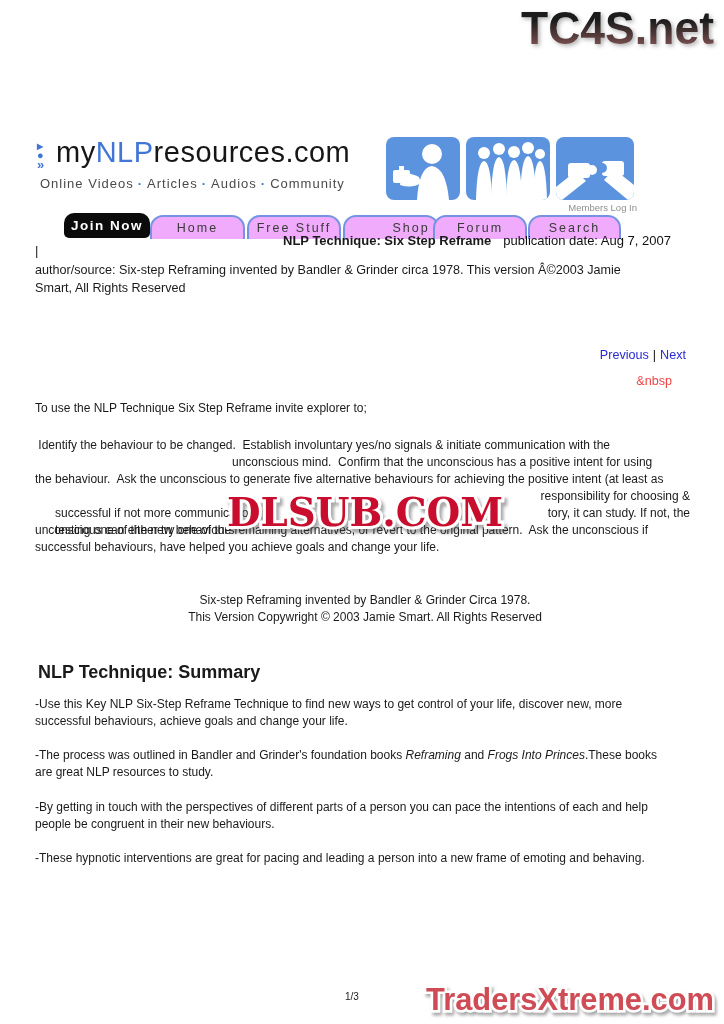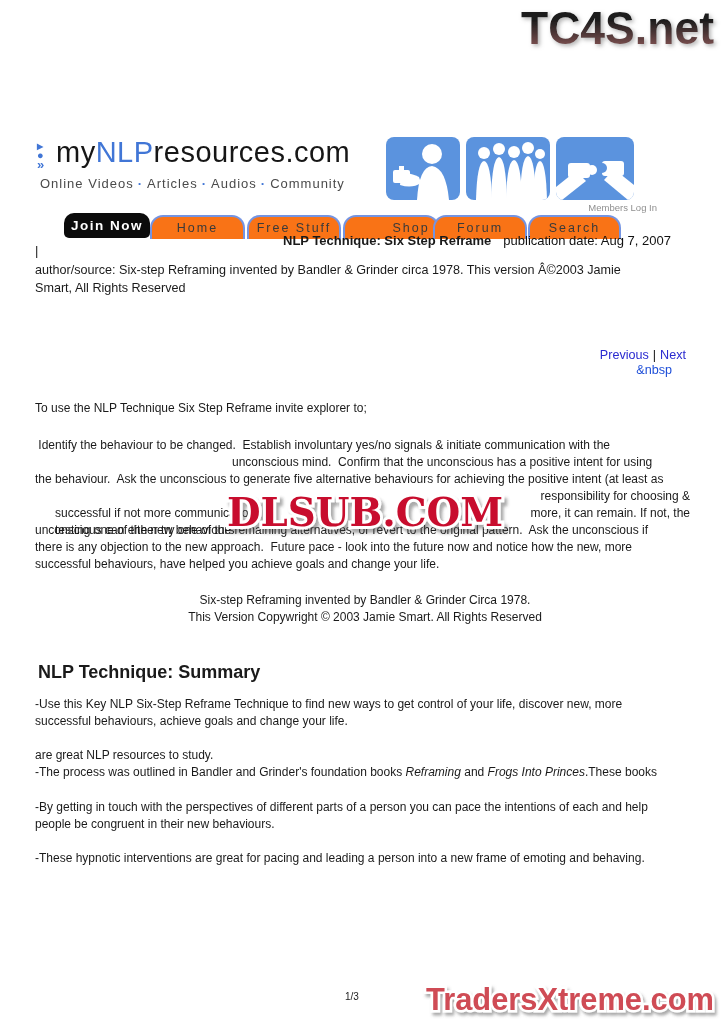--- a/index.html
+++ b/index.html
@@ -20,46 +20,46 @@
   .logo-icon .g3{font-size:13px;display:block;letter-spacing:-2px;}
   .logo-text{margin-left:20px;font-size:29px;letter-spacing:.5px;color:#161616;white-space:nowrap;}
   .logo-text .accent{color:#4176d6;font-weight:normal;}
   .tagline{margin-left:4px;margin-top:7px;font-size:13px;color:#4a4a4a;letter-spacing:1px;white-space:nowrap;}
   .tagline .sep{color:#4176d6;font-weight:bold;padding:0 4px;}
 
   
   .tiles{left:386px;top:137px;display:flex;gap:6px;}
   .tile{height:63px;background:#5b93de;border-radius:8px;overflow:hidden;cursor:pointer;}
   .tile svg{display:block;}
-  .members{left:406px;top:202px;width:251px;text-align:right;font-size:9.5px;color:#8f8f8f;cursor:pointer;}
+  .members{left:386px;top:202px;width:251px;text-align:right;font-size:9.5px;color:#8f8f8f;cursor:pointer;}
 
   
   .join-tab{left:64px;top:213px;width:86px;height:25px;background:#0b0b0b;color:#fff;
             border-radius:10px 10px 5px 5px;font-size:13.5px;font-weight:bold;letter-spacing:1.5px;
             text-align:center;line-height:25px;cursor:pointer;}
-  .tab{top:215px;height:24px;background:#f97316;border:2px solid #7494e2;border-bottom:none;
+  .tab{top:215px;height:24px;background:#f0abfc;border:2px solid #7494e2;border-bottom:none;
        border-radius:13px 13px 0 0;font-size:12.5px;color:#3a3a3a;letter-spacing:2px;
        text-align:center;line-height:23px;cursor:pointer;box-sizing:border-box;}
   .tab1{left:150px;width:95px;}
   .tab2{left:247px;width:94px;}
   .tab3{left:343px;width:96px;padding-left:40px;}
   .tab4{left:433px;width:94px;}
   .tab5{left:528px;width:93px;}
 
   
   .title-line{left:283px;top:233px;font-size:13px;white-space:nowrap;}
   .title-line .t{font-weight:bold;}
   .title-line .d{margin-left:12px;font-weight:normal;color:#111;}
   .pipe{left:35px;top:243px;font-size:13px;}
   .author{left:35px;top:261px;width:650px;font-size:12.6px;line-height:18px;}
 
   .prevnext{left:430px;top:348px;width:256px;text-align:right;font-size:12.6px;}
   .prevnext a{color:#2a2ad0;cursor:pointer;}
   .prevnext .sep{color:#111;padding:0 4px;}
-  .nbsp-line{margin-top:1px;padding-right:14px;color:#1d4ed8;}
+  .nbsp-line{margin-top:12px;padding-right:14px;color:#ef4444;}
 
   
   .intro{left:35px;top:401px;font-size:12px;}
   .bodytext{left:35px;top:437px;font-size:12px;}
   .bl{height:17px;line-height:17px;white-space:pre;}
   .bl.indent{margin-left:197px;}
   .gapline{position:relative;width:655px;}
   .gapline .rfrag{position:absolute;right:0;top:0;}
 
   .credits{left:35px;top:592px;width:660px;text-align:center;font-size:12px;line-height:17px;}
@@ -174,24 +174,23 @@
   <div class="abs bodytext">
     <div class="bl"> Identify the behaviour to be changed.  Establish involuntary yes/no signals &amp; initiate communication with the</div>
     <div class="bl indent">unconscious mind.  Confirm that the unconscious has a positive intent for using</div>
     <div class="bl">the behaviour.  Ask the unconscious to generate five alternative behaviours for achieving the positive intent (at least as</div>
     <div class="bl gapline">
       <span>successful if not more communication</span>
       <span class="rfrag">responsibility for choosing &amp;</span>
     </div>
     <div class="bl gapline">
       <span>testing one of the new behaviours</span>
-      <span class="rfrag">more, it can remain. If not, the</span>
+      <span class="rfrag">tory, it can study. If not, the</span>
     </div>
     <div class="bl">unconscious can either try one of the remaining alternatives, or revert to the original pattern.  Ask the unconscious if</div>
-    <div class="bl">there is any objection to the new approach.  Future pace - look into the future now and notice how the new, more</div>
     <div class="bl">successful behaviours, have helped you achieve goals and change your life.</div>
   </div>
 
   <div class="abs dlsub">
     <svg width="294" height="60" viewBox="0 0 294 60">
       <defs>
         <filter id="dlsubshadow" x="-15%" y="-15%" width="140%" height="150%">
           <feDropShadow dx="3" dy="4" stdDeviation="1.5" flood-color="#444444" flood-opacity="0.45"></feDropShadow>
         </filter>
       </defs>
@@ -205,22 +204,22 @@
   </div>
 
   <div class="abs summary-h">NLP Technique: Summary</div>
 
   <div class="abs para p1">
     <div class="nowrap">-Use this Key NLP Six-Step Reframe Technique to find new ways to get control of your life, discover new, more</div>
     <div class="nowrap">successful behaviours, achieve goals and change your life.</div>
   </div>
 
   <div class="abs para p2">
+    <div class="nowrap"><span>-The process was outlined in Bandler and Grinder's foundation books </span><span class="it">Reframing</span><span> and </span><span class="it">Frogs Into Princes</span><span>.These books</span></div>
     <div class="nowrap">are great NLP resources to study.</div>
-    <div class="nowrap"><span>-The process was outlined in Bandler and Grinder's foundation books </span><span class="it">Reframing</span><span> and </span><span class="it">Frogs Into Princes</span><span>.These books</span></div>
   </div>
 
   <div class="abs para p3">
     <div class="nowrap">-By getting in touch with the perspectives of different parts of a person you can pace the intentions of each and help</div>
     <div class="nowrap">people be congruent in their new behaviours.</div>
   </div>
 
   <div class="abs para p4">
     <div class="nowrap">-These hypnotic interventions are great for pacing and leading a person into a new frame of emoting and behaving.</div>
   </div>

